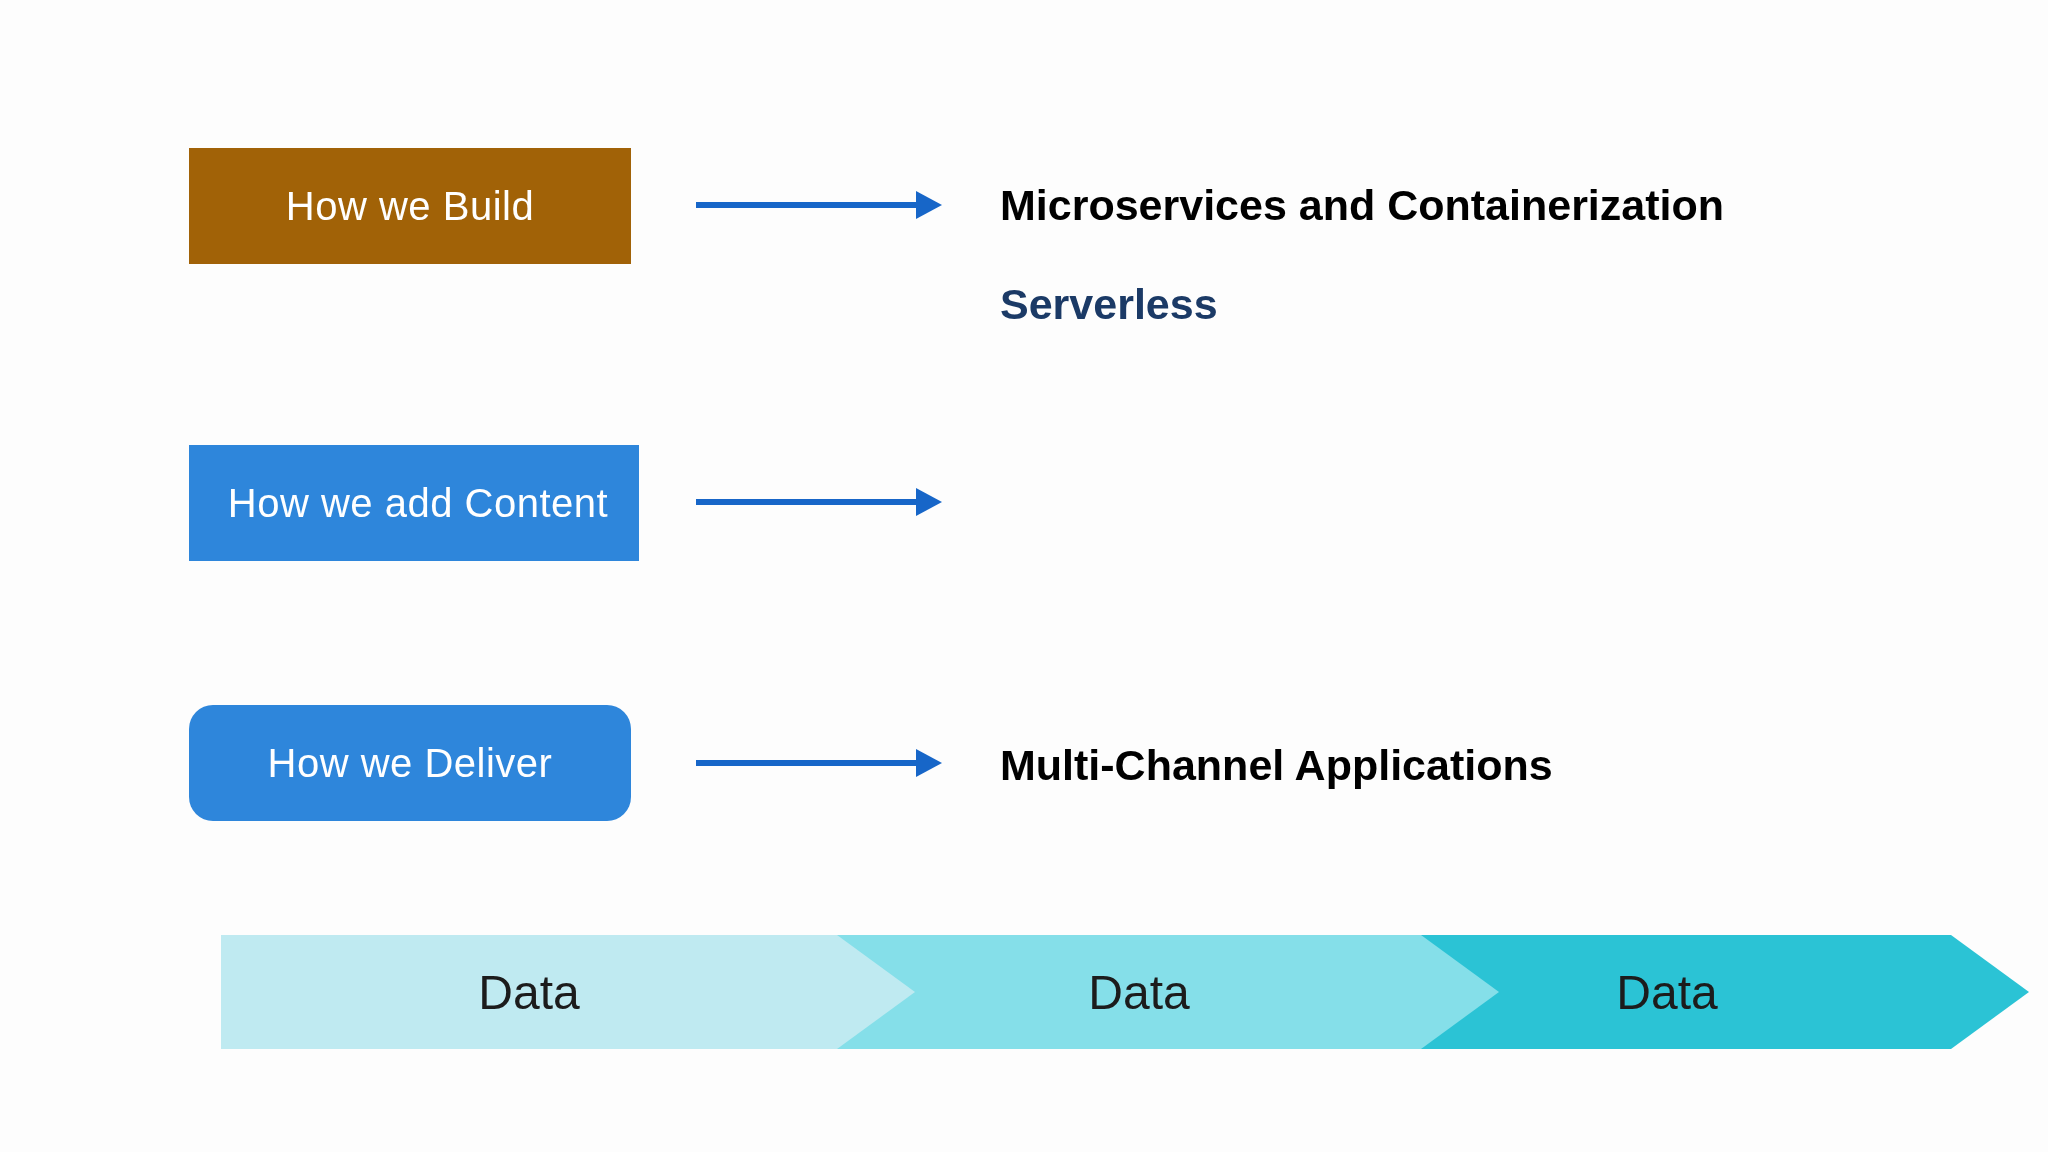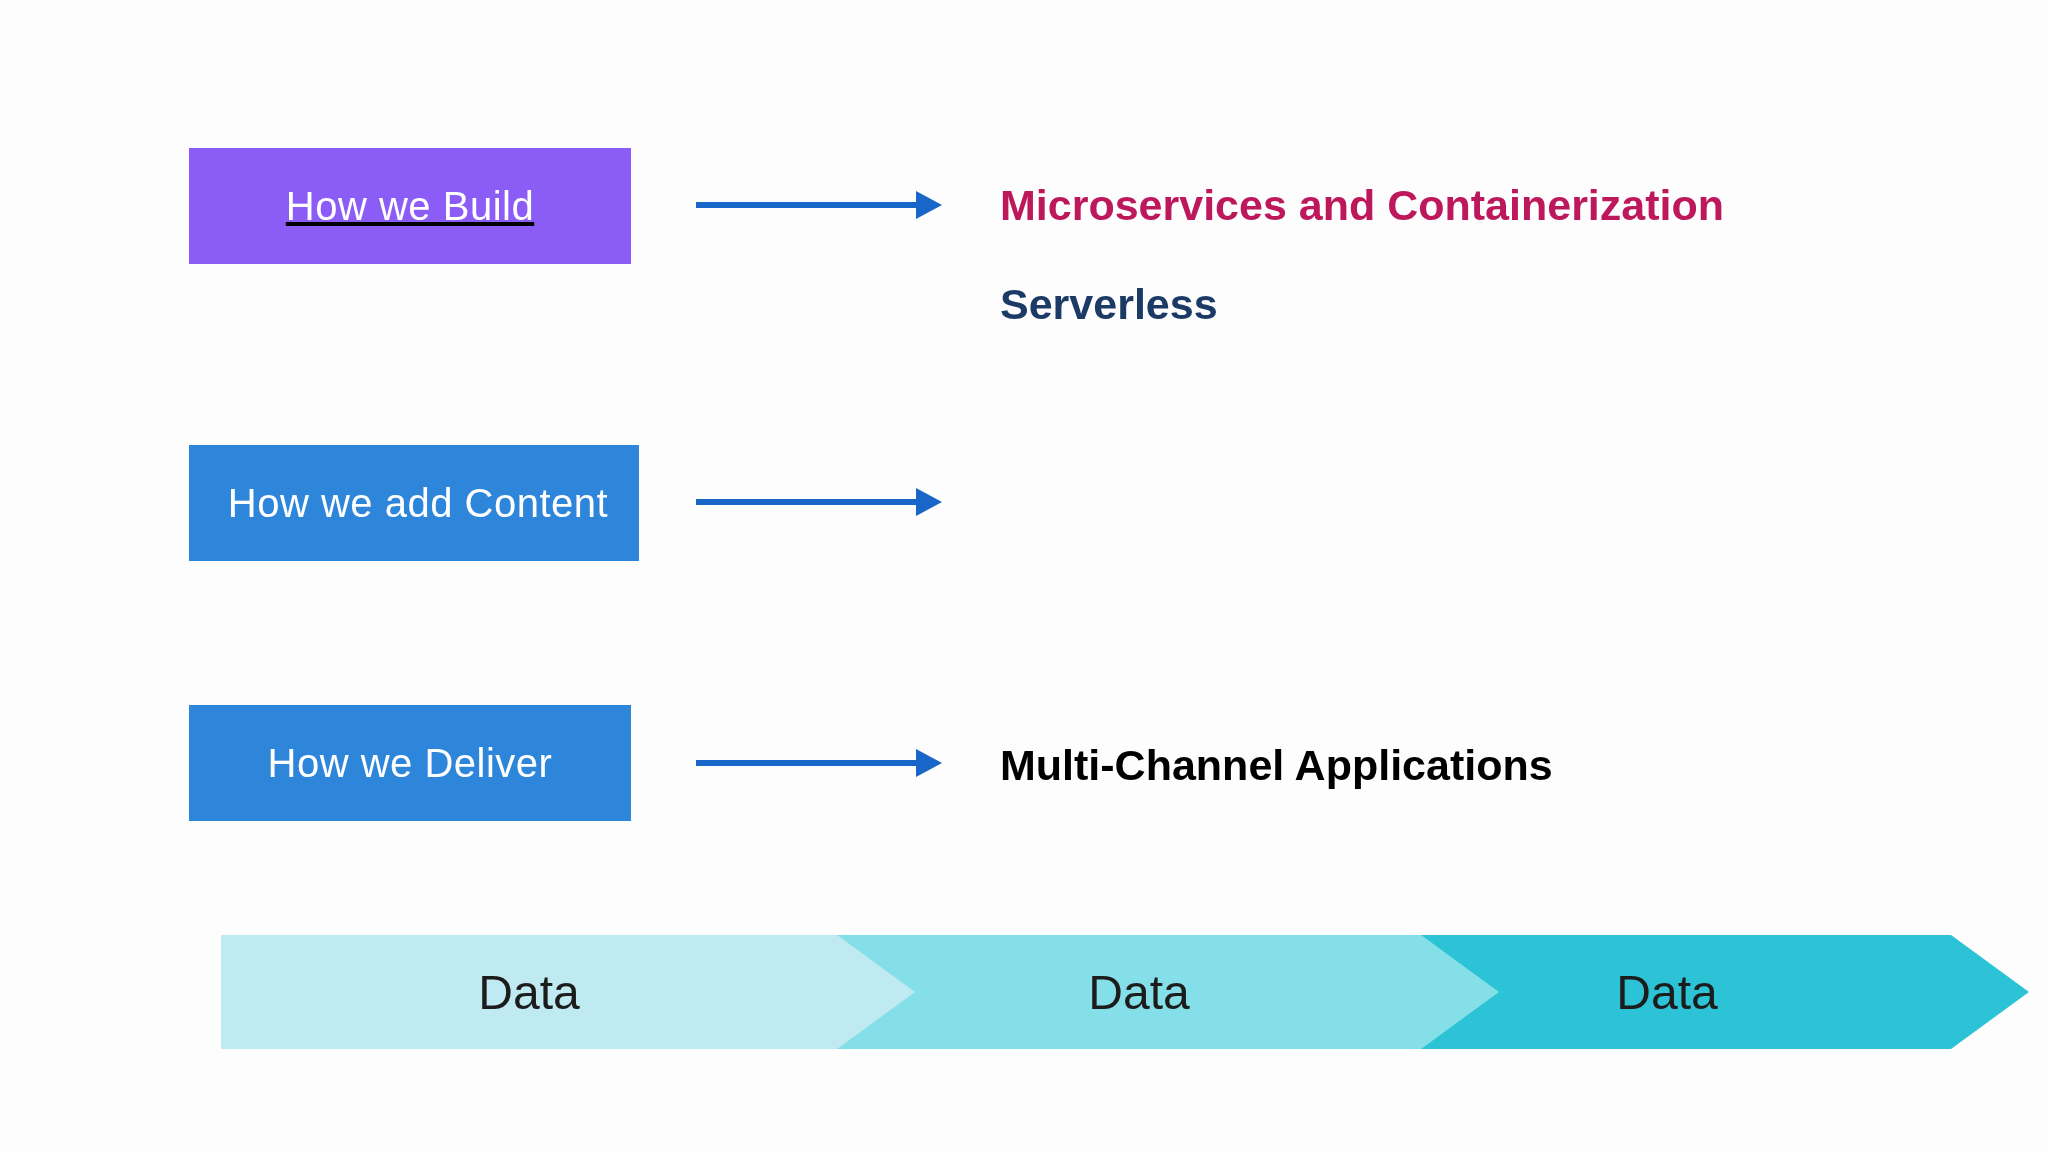--- a/index.html
+++ b/index.html
@@ -29,21 +29,21 @@
   }
   .category-box .box-label {
     color: #ffffff;
     font-size: 40px;
     font-weight: 400;
     letter-spacing: 0.5px;
     white-space: nowrap;
   }
   #box-build   { top: 148px; }
   #box-content { top: 445px; padding-left: 8px; }
-  #box-deliver { top: 705px; }
+  #box-deliver { top: 705px; border-radius: 24px; }
 
   
   .arrow {
     position: absolute;
     left: 696px;
     width: 246px;
     height: 28px;
   }
   .arrow .shaft {
     position: absolute;
@@ -128,28 +128,28 @@
     z-index: 1;
     padding-left: 78px;
     padding-right: 58px;
   }
 </style>
 </head>
 <body>
 
 <div class="canvas">
 
-  <div class="category-box" id="box-build" style="background-color: #8b5cf6; text-decoration: underline;">
+  <div class="category-box" id="box-build" style="background-color: #a16207;">
     <span class="box-label">How we Build</span>
   </div>
   <div class="arrow" id="arrow-1">
     <span class="shaft"></span>
     <span class="head"></span>
   </div>
-  <div class="heading" id="heading-1a" style="color: #be185d;">Microservices and Containerization</div>
+  <div class="heading" id="heading-1a" style="color: #000000;">Microservices and Containerization</div>
   <div class="heading" id="heading-1b" style="color: rgb(27, 58, 102);">Serverless</div>
 
   <div class="category-box" id="box-content" style="background-color: rgb(46, 134, 219);">
     <span class="box-label">How we add Content</span>
   </div>
   <div class="arrow" id="arrow-2">
     <span class="shaft"></span>
     <span class="head"></span>
   </div>
 

